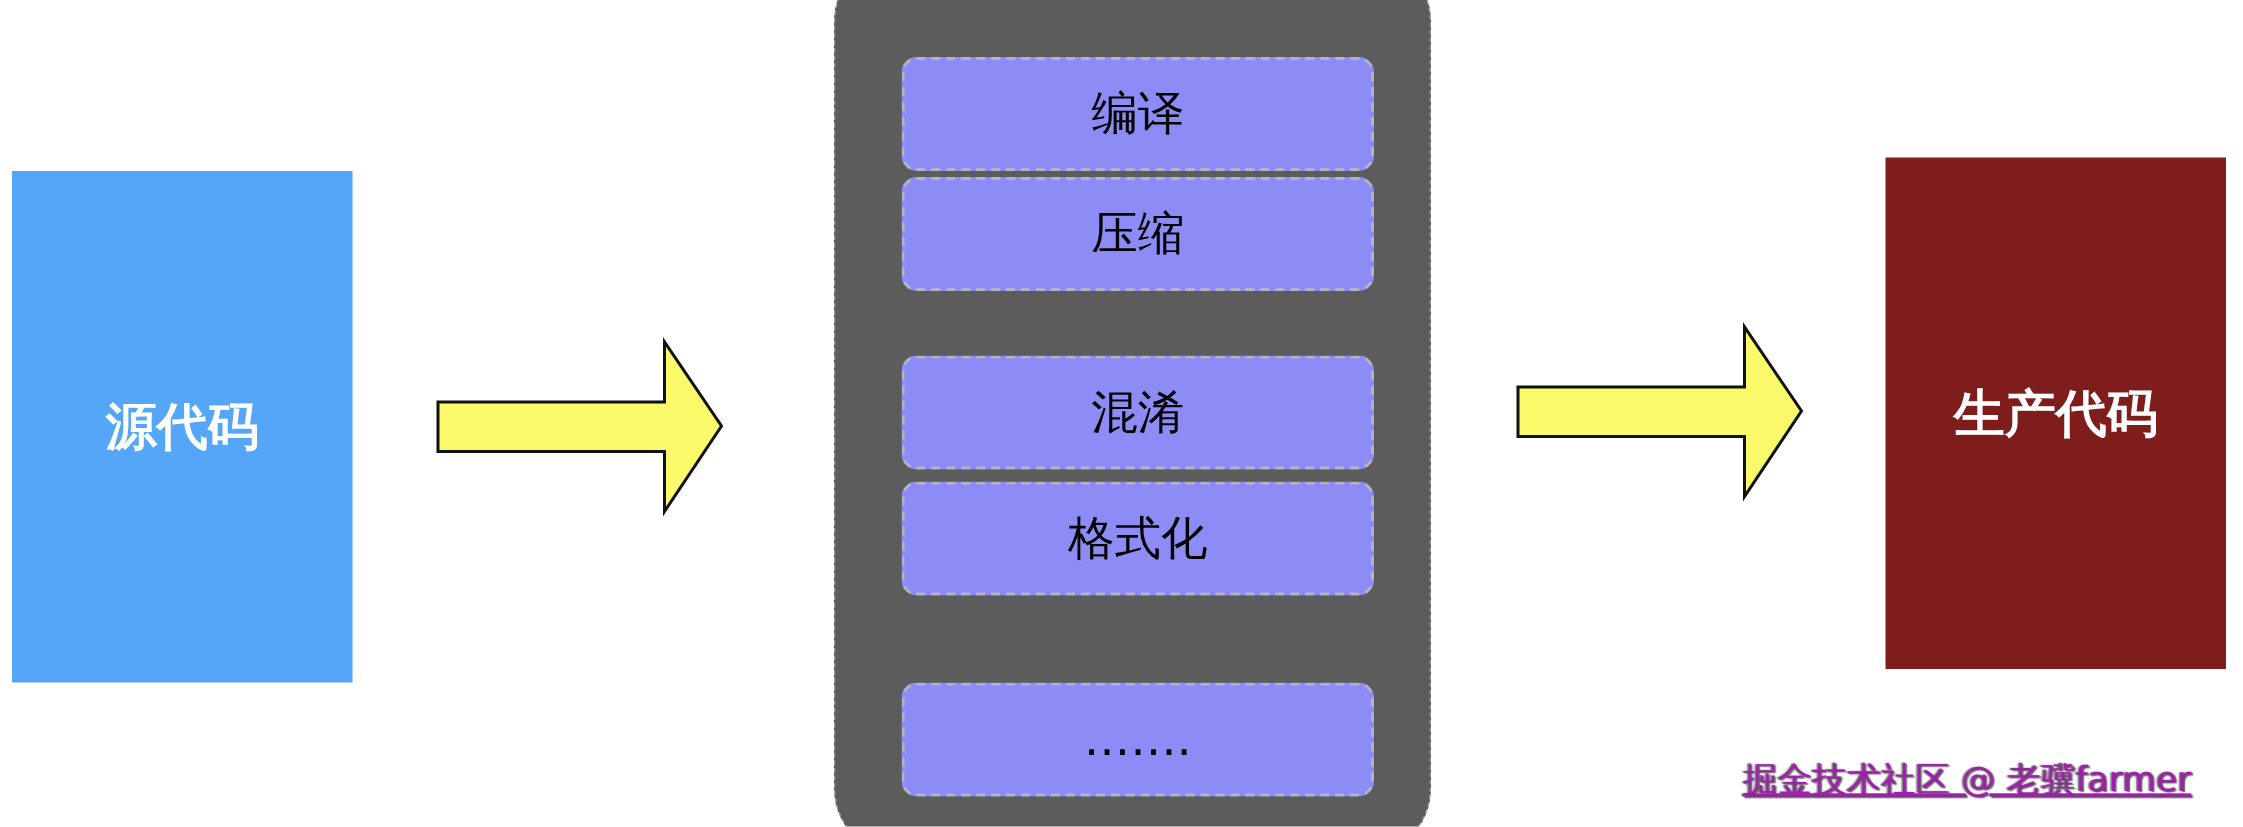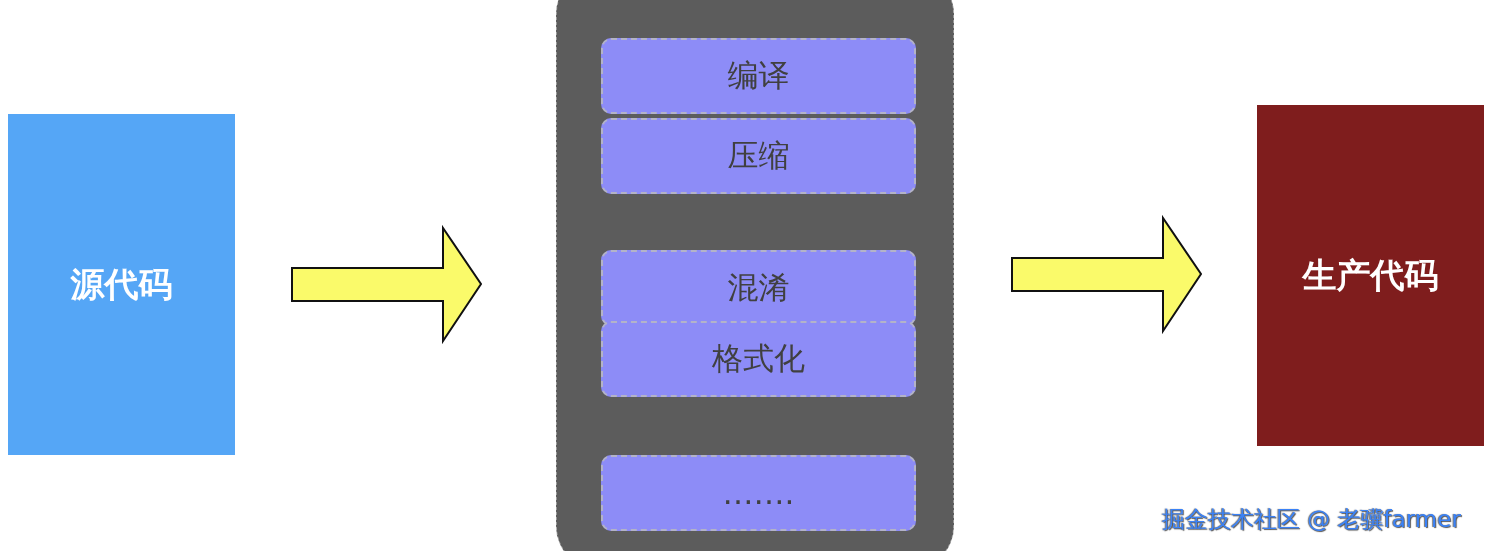--- a/index.html
+++ b/index.html
@@ -7,44 +7,44 @@
          font-family:"DejaVu Sans", "Liberation Sans", sans-serif; }
   .box { position:absolute; display:flex; align-items:center; justify-content:center;
          color:#ffffff; font-weight:bold; font-size:34px; }
   .source { left:8px; top:114px; width:227px; height:341px; background:#55a6f6; }
   .prod { left:1257px; top:105px; width:227px; height:341px; background:#7f1d1d; }
   .arrow { position:absolute; }
   .pipeline { position:absolute; left:556px; top:-30px; width:398px; height:600px;
               background:#5c5c5c; border-radius:44px; border:1px dashed #9a9a9a; box-sizing:border-box; }
   .step { position:absolute; left:601px; width:315px; height:76px; background:#8d8cf7;
           border:2px dashed #b3b3c8; border-radius:10px; box-sizing:border-box;
-          display:flex; align-items:center; justify-content:center; color:#404040; font-size:31px; }
-  .watermark { position:absolute; left:1162px; top:504px; font-size:23px; color:#3b82f6;
-               text-shadow: 1px 1px 1px #555, -1px 0 1px #777; }
+          display:flex; align-items:center; justify-content:center; color:#000000; font-size:31px; }
+  .watermark { position:absolute; left:1162px; top:504px; font-size:23px; color:#a21caf;
+               text-shadow: 1px 1px 1px #555, -1px 0 1px #777; text-decoration: underline; }
 </style>
 </head>
 <body>
 
 <div class="box source">
   <span>源代码</span>
 </div>
 
 <svg class="arrow" style="left:288px;top:224px" width="200" height="122" viewBox="0 0 200 122">
   <polygon points="4,44 155,44 155,4 193,60 155,117 155,77 4,77" fill="#fafa6a" stroke="#111" stroke-width="2"></polygon>
 </svg>
 
 <div class="pipeline"></div>
 
 <div class="step" style="top:38px">
   <span>编译</span>
 </div>
 <div class="step" style="top:118px">
   <span>压缩</span>
 </div>
-<div class="step" style="top:250px">
+<div class="step" style="top:237px">
   <span>混淆</span>
 </div>
 <div class="step" style="top:321px">
   <span>格式化</span>
 </div>
 <div class="step" style="top:455px">
   <span>…….</span>
 </div>
 
 <svg class="arrow" style="left:1008px;top:214px" width="200" height="122" viewBox="0 0 200 122">

